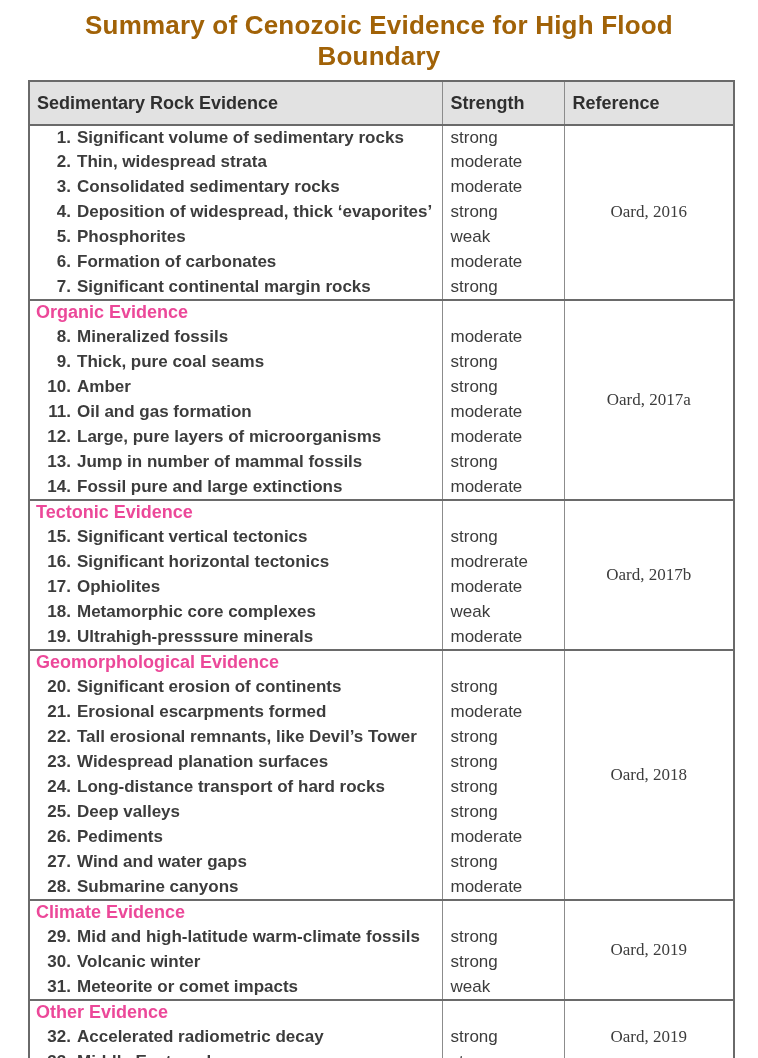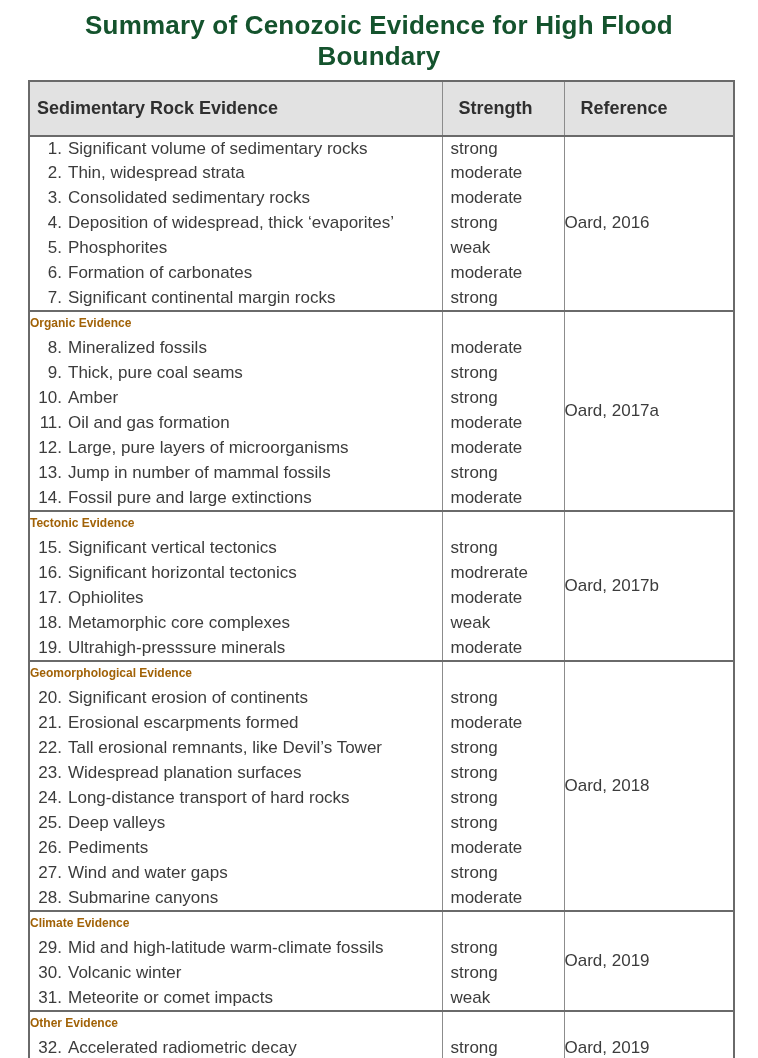--- a/index.html
+++ b/index.html
@@ -17,64 +17,67 @@
     font-family:"Liberation Sans","DejaVu Sans",sans-serif;
     color:var(--text);
     overflow:hidden;
   }
   .page-title{
     width:704px;
     margin:10px 0 8px 27px;
     text-align:center;
     font-size:26px;
     font-weight:bold;
-    color:#14532d;
+    color:#a16207;
     letter-spacing:0.2px;
   }
   table.evidence{
     border-collapse:collapse;
     table-layout:fixed;
     width:705px;
     margin-left:28px;
     border:2px solid var(--border-heavy);
   }
   col.c-evidence{width:413px;}
   col.c-strength{width:122px;}
   col.c-reference{width:170px;}
   thead th{
     background:var(--header-bg);
     height:44px;
     font-size:18px;
     font-weight:bold;
     color:#2f2f2f;
     border-bottom:2px solid var(--border-heavy);
-    padding:16px;
+    padding:8px;
     vertical-align:middle;
   }
   th.th-evidence{text-align:left;padding-left:7px;}
   th.th-strength,th.th-reference{text-align:left;border-left:1px solid var(--border-light);}
   tbody td{
     height:25px;
     font-size:17px;
     padding:0;
     vertical-align:middle;
     line-height:1.1;
   }
-  td.cell-evidence{padding-left:7px;white-space:nowrap;overflow:hidden;}
+  td.cell-evidence{padding-left:16px;white-space:nowrap;overflow:hidden;font-weight:bold;}
   td.cell-strength{padding-left:8px;border-left:1px solid var(--border-light);white-space:nowrap;}
   td.cell-ref{
     border-left:1px solid var(--border-light);
+    text-align:center;
     font-size:17px;
     vertical-align:middle;
+    font-family:Liberation Serif, serif;
   }
   tr.section-start td{border-top:2px solid var(--border-heavy);}
   td.cell-section{
     font-weight:bold;
-    font-size:12px;
-    color:#a16207;
+    font-size:18px;
+    color:#ec4899;
+    padding-left:6px;
     white-space:nowrap;
   }
   span.item-num{
     display:inline-block;
     width:25px;
     text-align:right;
   }
   span.item-label{margin-left:6px;}
 </style>
 </head>

